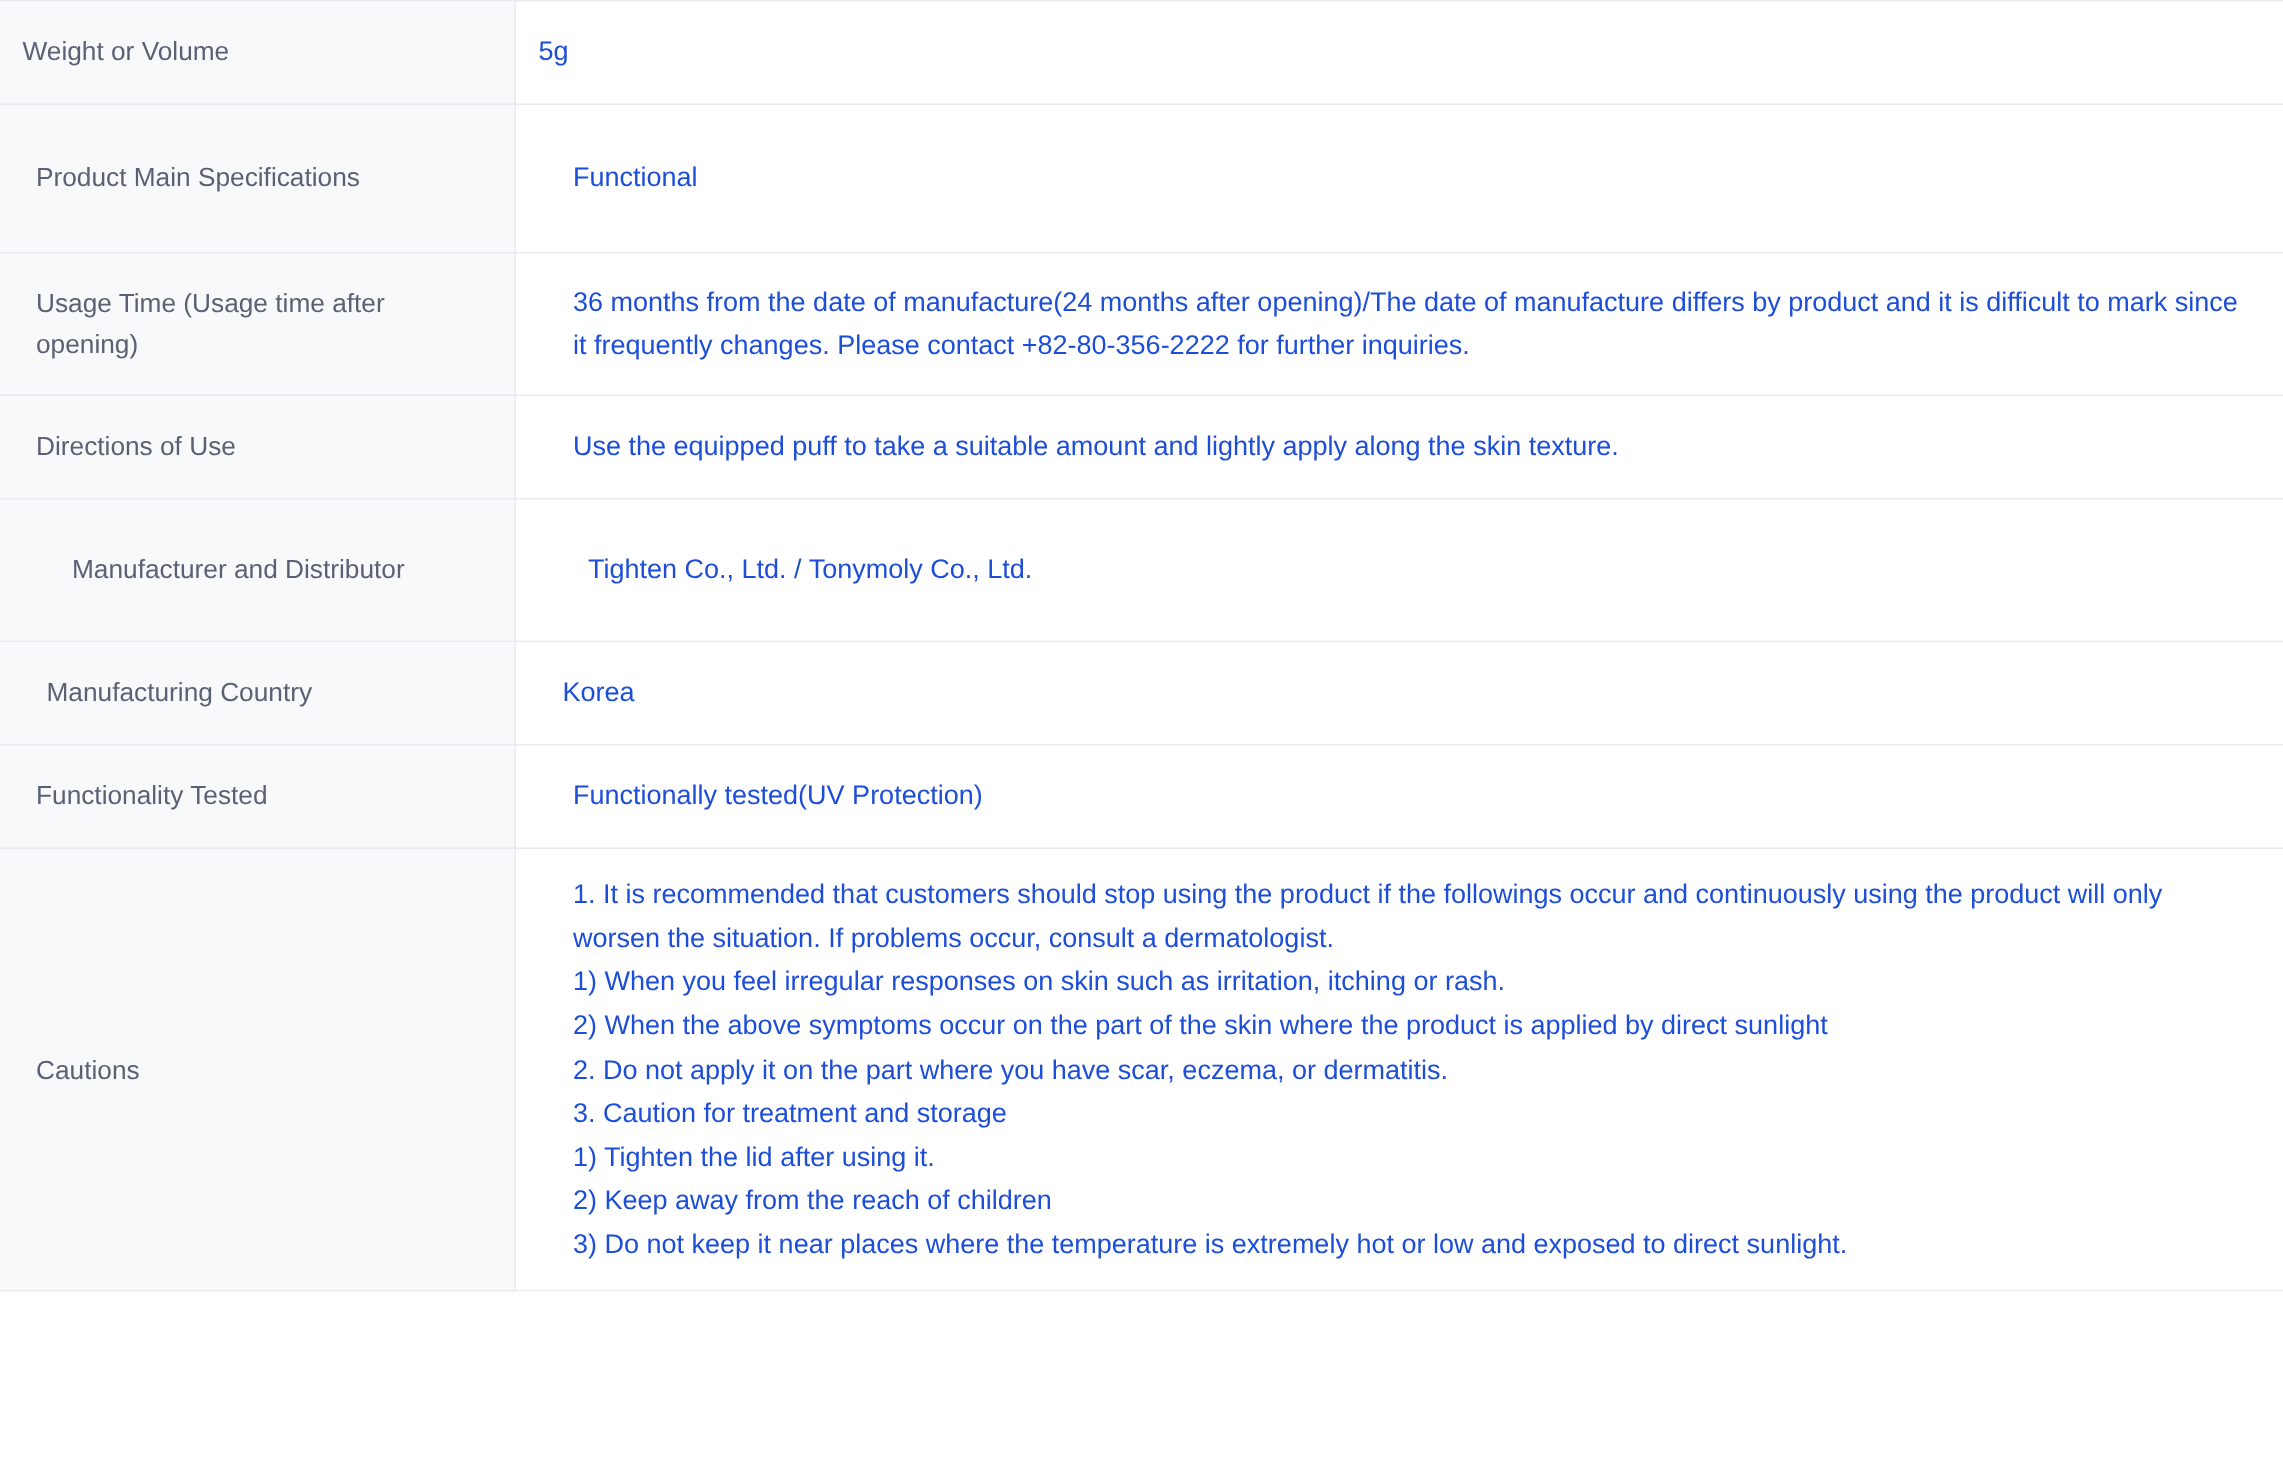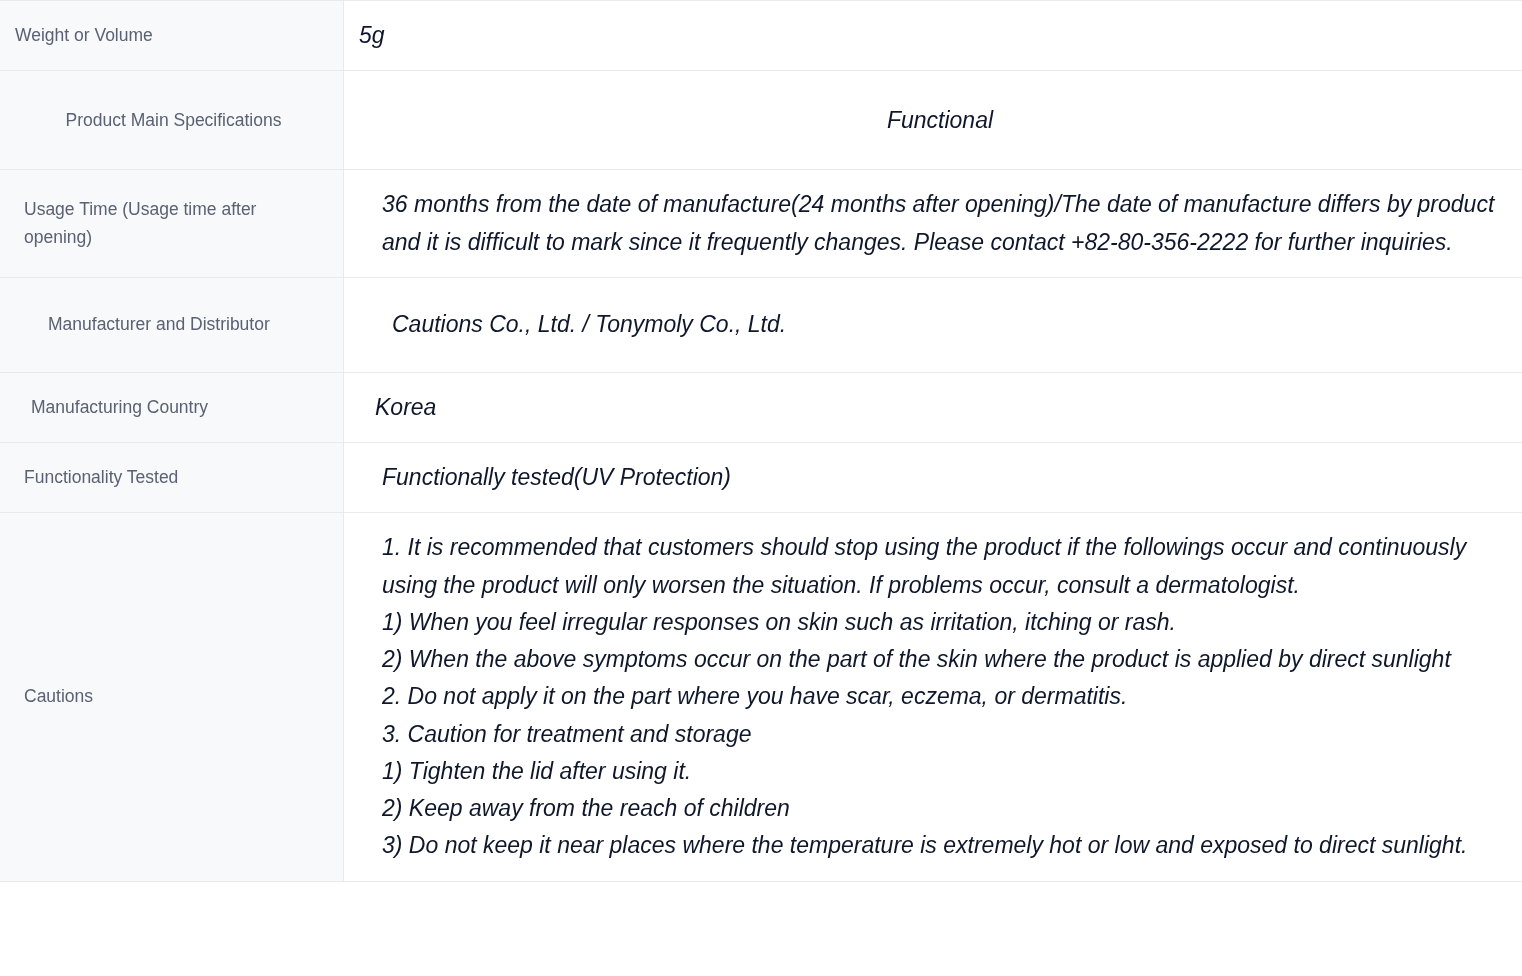--- a/index.html
+++ b/index.html
@@ -31,32 +31,31 @@
     vertical-align: middle;
     font-weight: 400;
     font-size: 17.5px;
     line-height: 1.55;
     color: #5a6172;
     padding: 16px 20px 16px 24px;
     border-right: 1px solid #e8eaee;
   }
   .spec-table td {
     vertical-align: middle;
-    font-size: 23px;
+    font-size: 18px;
     line-height: 1.62;
-    color: #0f172a;
+    color: #1d4ed8;
     padding: 16px 24px 16px 38px;
-    font-style: italic;
   }
   .cell-text {
     display: block;
     white-space: pre-line;
   }
   .row-weight th, .row-weight td { height: 36px; padding-left: 15px; }
-  .row-mainspec th, .row-mainspec td { height: 66px; text-align: center; }
+  .row-mainspec th, .row-mainspec td { height: 66px; }
   .row-usagetime th, .row-usagetime td { height: 62px; }
   .row-directions th, .row-directions td { height: 36px; }
   .row-manufacturer th, .row-manufacturer td { height: 62px; padding-left: 48px; }
   .row-country th, .row-country td { height: 36px; padding-left: 31px; }
   .row-ingredients th, .row-ingredients td { height: 36px; }
   .row-functionality th, .row-functionality td { height: 36px; }
   .row-cautions th, .row-cautions td { height: 226px; }
   .row-cautions th { vertical-align: middle; margin-top: 20px; }
   .row-cautions td { vertical-align: middle; }
 </style>
@@ -76,24 +75,30 @@
       <td>
           <span class="cell-text">Functional</span>
         </td>
     </tr>
     <tr class="row-usagetime">
       <th>Usage Time (Usage time after opening)</th>
       <td>
           <span class="cell-text">36 months from the date of manufacture(24 months after opening)/The date of manufacture differs by product and it is difficult to mark since it frequently changes. Please contact +82-80-356-2222 for further inquiries.</span>
         </td>
     </tr>
+    <tr class="row-directions">
+      <th>Directions of Use</th>
+      <td>
+          <span class="cell-text">Use the equipped puff to take a suitable amount and lightly apply along the skin texture.</span>
+        </td>
+    </tr>
     <tr class="row-manufacturer">
       <th>Manufacturer and Distributor</th>
       <td>
-          <span class="cell-text">Cautions Co., Ltd. / Tonymoly Co., Ltd.</span>
+          <span class="cell-text">Tighten Co., Ltd. / Tonymoly Co., Ltd.</span>
         </td>
     </tr>
     <tr class="row-country">
       <th>Manufacturing Country</th>
       <td>
           <span class="cell-text">Korea</span>
         </td>
     </tr>
     <tr class="row-functionality">
       <th>Functionality Tested</th>

